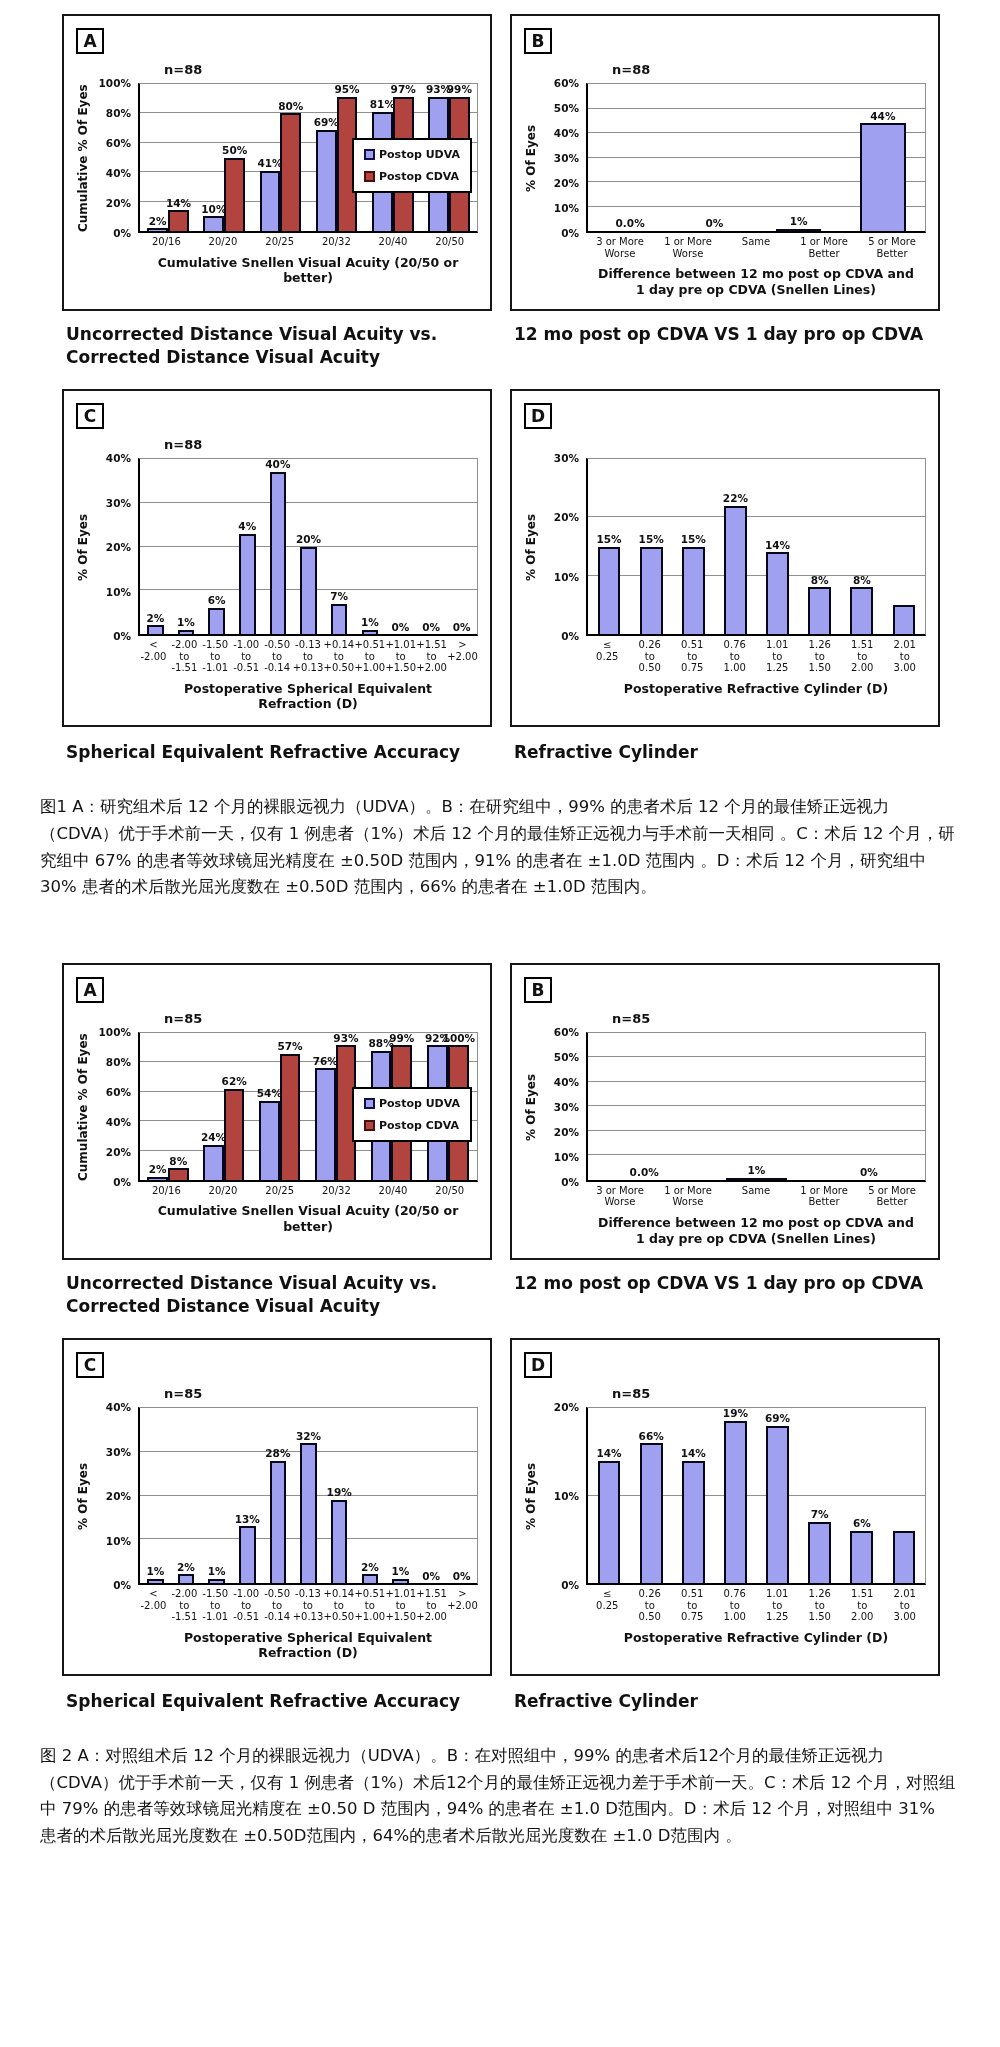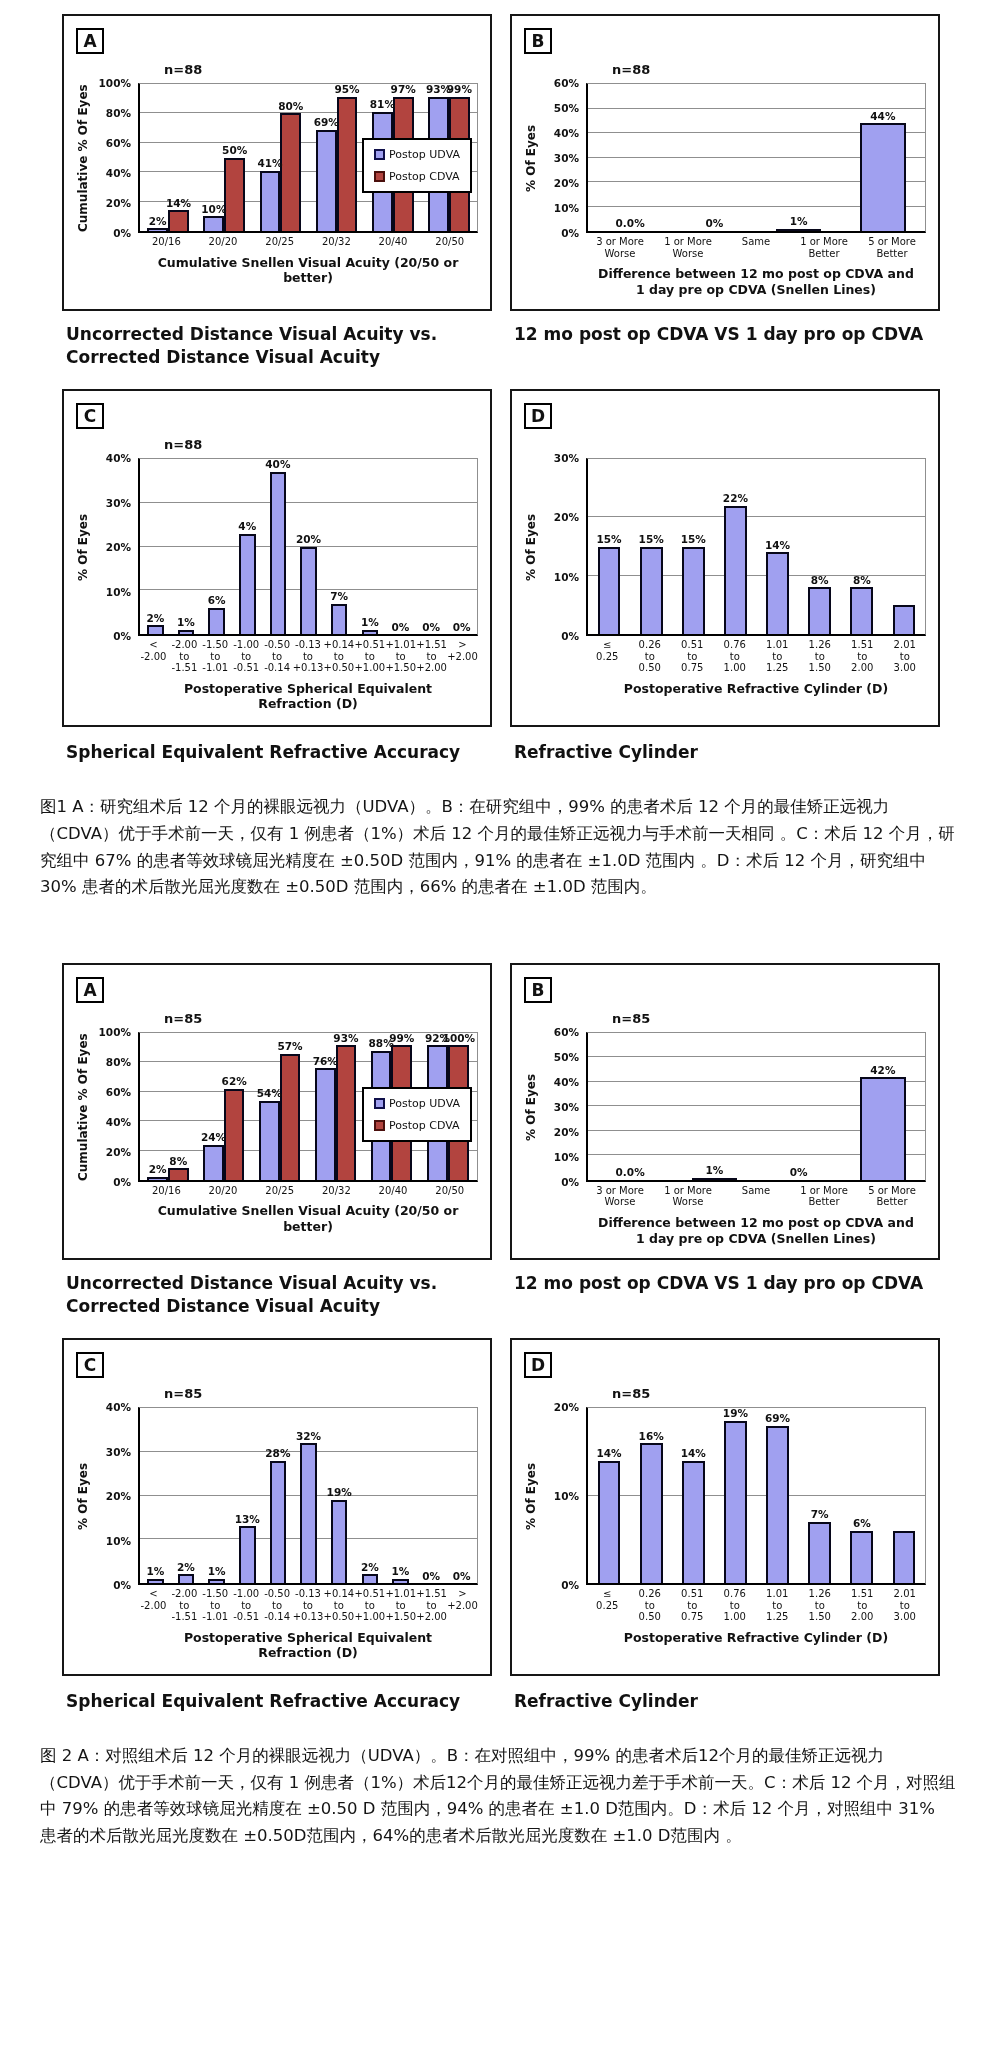--- a/index.html
+++ b/index.html
@@ -45,21 +45,21 @@
            justify-content:flex-end; align-items:center; }
   .vlab  { font-size:10.5px; font-weight:700; white-space:nowrap;
            margin-bottom:1px; z-index:2; line-height:1.1; }
   .bar   { width:100%; border:2px solid #07071a; border-bottom:none; }
   .bar.zero { border:none; }
   .legend{ position:absolute; right:5px; top:37%; z-index:3; background:#fff;
            border:2px solid #000; padding:8px 10px; display:flex;
            flex-direction:column; gap:9px; }
   .lrow  { display:flex; align-items:center; gap:4px; }
   .swatch{ width:11px; height:11px; border:2px solid #000; display:inline-block; }
-  .ltext { font-size:11px; font-weight:400; white-space:nowrap; }
+  .ltext { font-size:11px; font-weight:700; white-space:nowrap; }
   .xticks{ grid-column:3; grid-row:3; display:flex; margin-top:3px; }
   .xtick { flex:1; text-align:center; font-size:10px; line-height:1.15;
            white-space:pre-line; }
   .xlabel{ grid-column:3; grid-row:4; text-align:center; font-size:12.5px;
            font-weight:700; margin-top:7px; line-height:1.25; padding:0 8px; }
   .titles-row { display:flex; gap:18px; margin:12px 0 20px; }
   .titles-row .subtitle { flex:1; font-size:17px; font-weight:700;
            line-height:1.35; white-space:pre-line; padding-left:4px; }
   .titles-row.after-row2 { margin:14px 0 26px; }
   .caption { width:916px; margin:30px 0 62px -22px; font-size:16.5px;
@@ -598,26 +598,20 @@
                   <span class="vlab">1%</span>
                   <div class="bar" style="background: rgb(35, 35, 79); height: 1.66667%;"></div>
                 </div>
               </div>
               <div class="slot">
                 <div class="barcol" style="width: 54%;">
                   <span class="vlab">0%</span>
                   <div class="bar zero" style="background: rgb(160, 160, 240); height: 0%;"></div>
                 </div>
               </div>
-              <div class="slot">
-                <div class="barcol" style="width: 54%;">
-                  <span class="vlab">42%</span>
-                  <div class="bar" style="background: rgb(160, 160, 240); height: 70%;"></div>
-                </div>
-              </div>
             </div>
           </div>
           <div class="xticks">
             <div class="xtick">3 or More
 Worse</div>
             <div class="xtick">1 or More
 Worse</div>
             <div class="xtick">Same</div>
             <div class="xtick">1 or More
 Better</div>
@@ -769,21 +763,21 @@
             <div class="grid" style="bottom: 50%;"></div>
             <div class="bars">
               <div class="slot">
                 <div class="barcol" style="width: 54%;">
                   <span class="vlab">14%</span>
                   <div class="bar" style="background: rgb(160, 160, 240); height: 70%;"></div>
                 </div>
               </div>
               <div class="slot">
                 <div class="barcol" style="width: 54%;">
-                  <span class="vlab">16%</span>
+                  <span class="vlab">66%</span>
                   <div class="bar" style="background: rgb(160, 160, 240); height: 80%;"></div>
                 </div>
               </div>
               <div class="slot">
                 <div class="barcol" style="width: 54%;">
                   <span class="vlab">14%</span>
                   <div class="bar" style="background: rgb(160, 160, 240); height: 70%;"></div>
                 </div>
               </div>
               <div class="slot">

